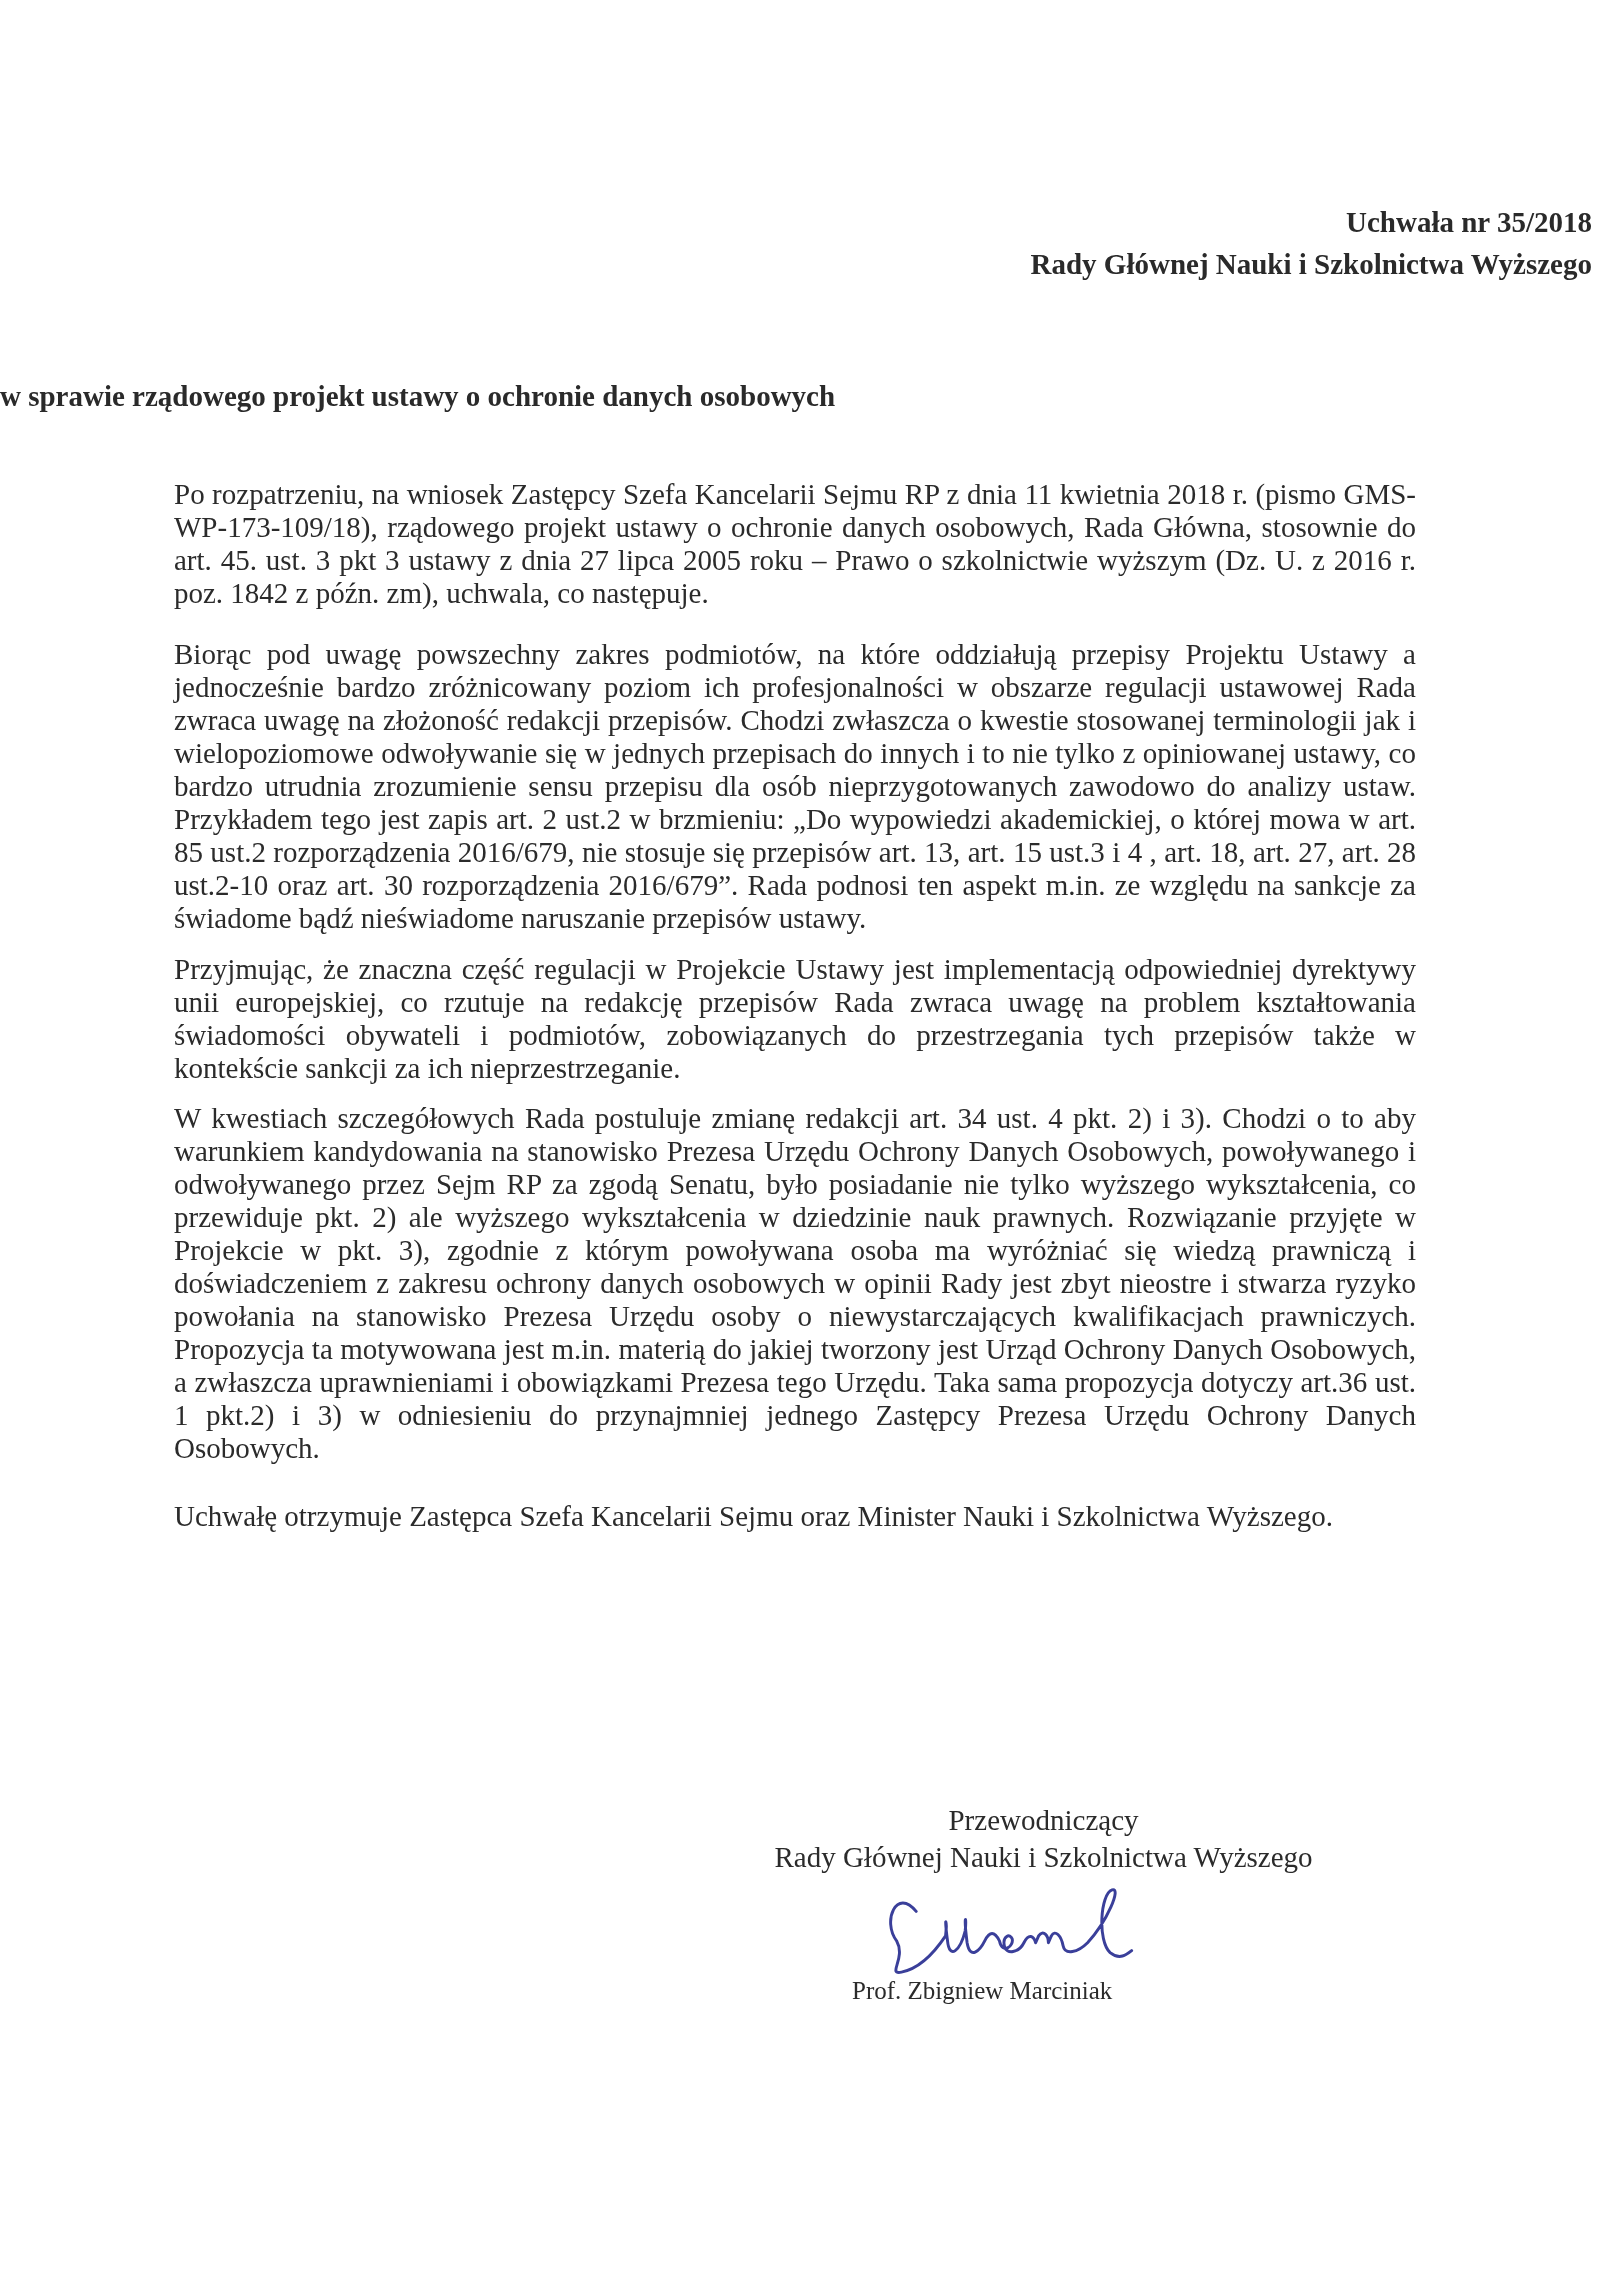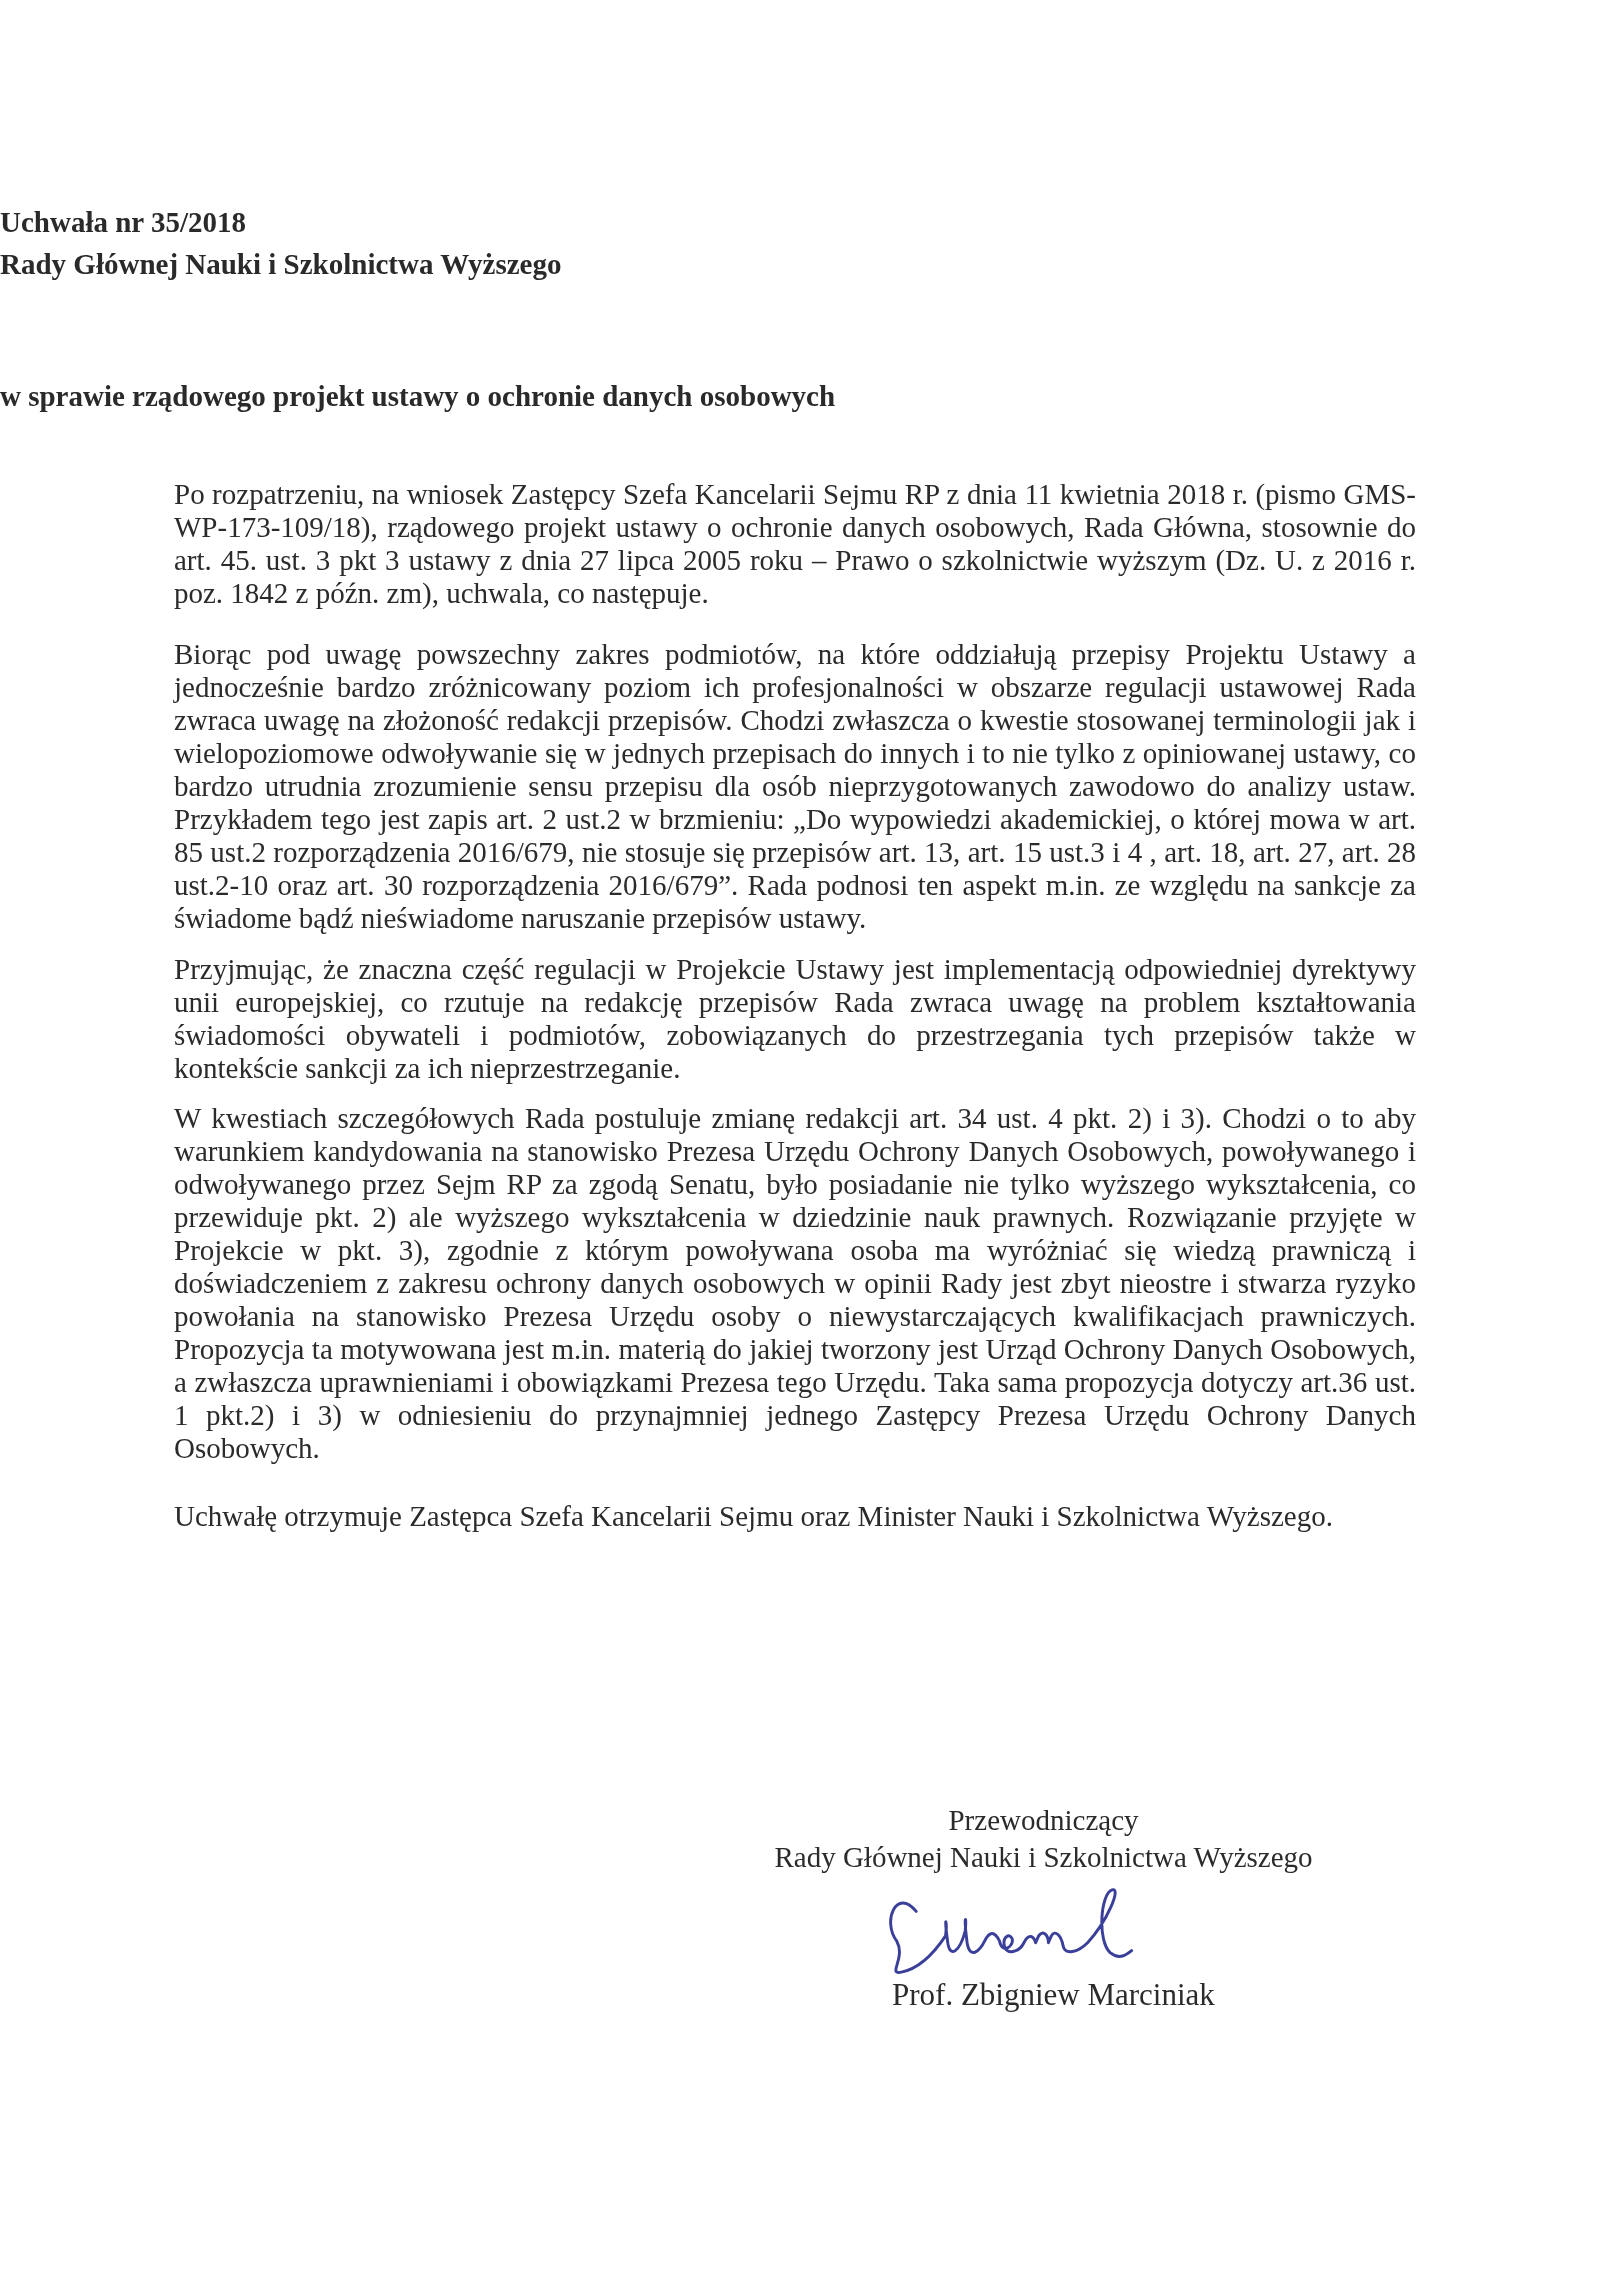--- a/index.html
+++ b/index.html
@@ -2,31 +2,31 @@
 <html><head>
 <meta charset="utf-8">
 <style>
   html, body { margin: 0; padding: 0; }
   body {
     width: 1620px; height: 2292px; background: #ffffff;
     font-family: "Liberation Serif", "DejaVu Serif", serif;
     color: #2b2b2b; position: relative; overflow: hidden;
   }
   .page { position: absolute; left: 0; top: 0; width: 1620px; height: 2292px; }
-  .header { position: absolute; left: 0; top: 201px; width: 1592px; text-align: left; }
+  .header { position: absolute; left: 0; top: 201px; width: 1592px; text-align: right; }
   .header .hl { font-weight: bold; font-size: 29px; line-height: 42px; color: #2a2a2a; }
   .subject { position: absolute; left: 0; top: 377px; width: 1620px; text-align: left;
     font-weight: bold; font-size: 29px; line-height: 39px; color: #2a2a2a; }
   .body { position: absolute; left: 174px; top: 478px; width: 1242px; font-size: 29px; line-height: 33px; }
   .para { text-align: justify; margin: 0 0 17.6px 0; }
   .para.p1 { margin-bottom: 28px; }
   .para.closing { margin-top: 35px; }
   .sign { position: absolute; left: 725px; top: 1802px; width: 637px; text-align: center; font-size: 29px; line-height: 37px; }
   .sig-svg { position: absolute; left: 877px; top: 1882px; width: 333px; height: 98px; }
-  .signer { position: absolute; left: 892px; top: 1977px; font-size: 31px; }
+  .signer { position: absolute; left: 852px; top: 1977px; font-size: 25px; }
 </style>
 </head>
 <body>
 
 <div class="page">
 
   <div class="header">
     <div class="hl">Uchwała nr 35/2018</div>
     <div class="hl">Rady Głównej Nauki i Szkolnictwa Wyższego</div>
   </div>

